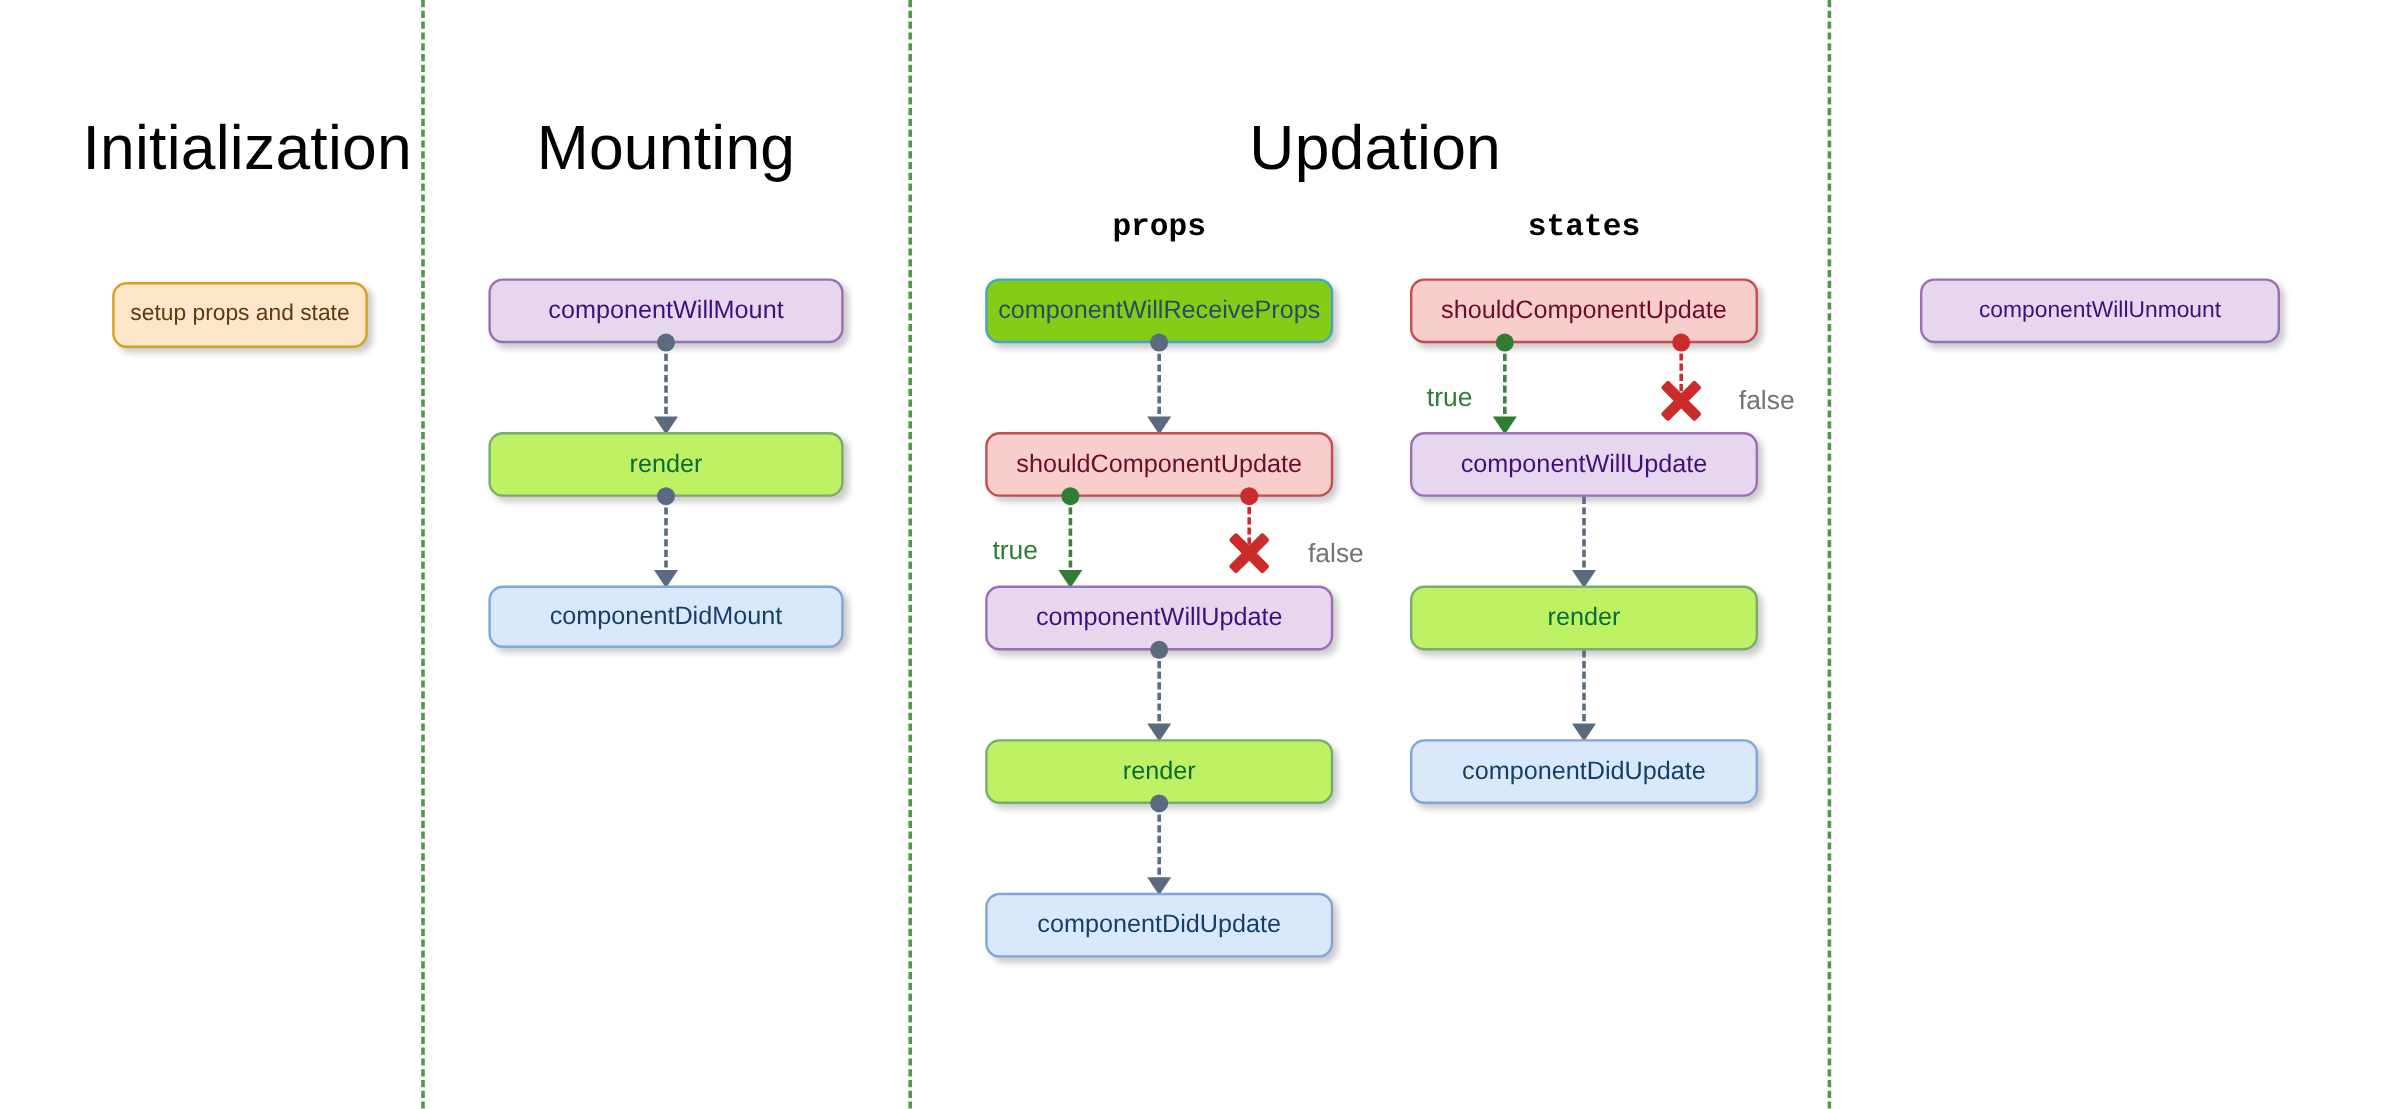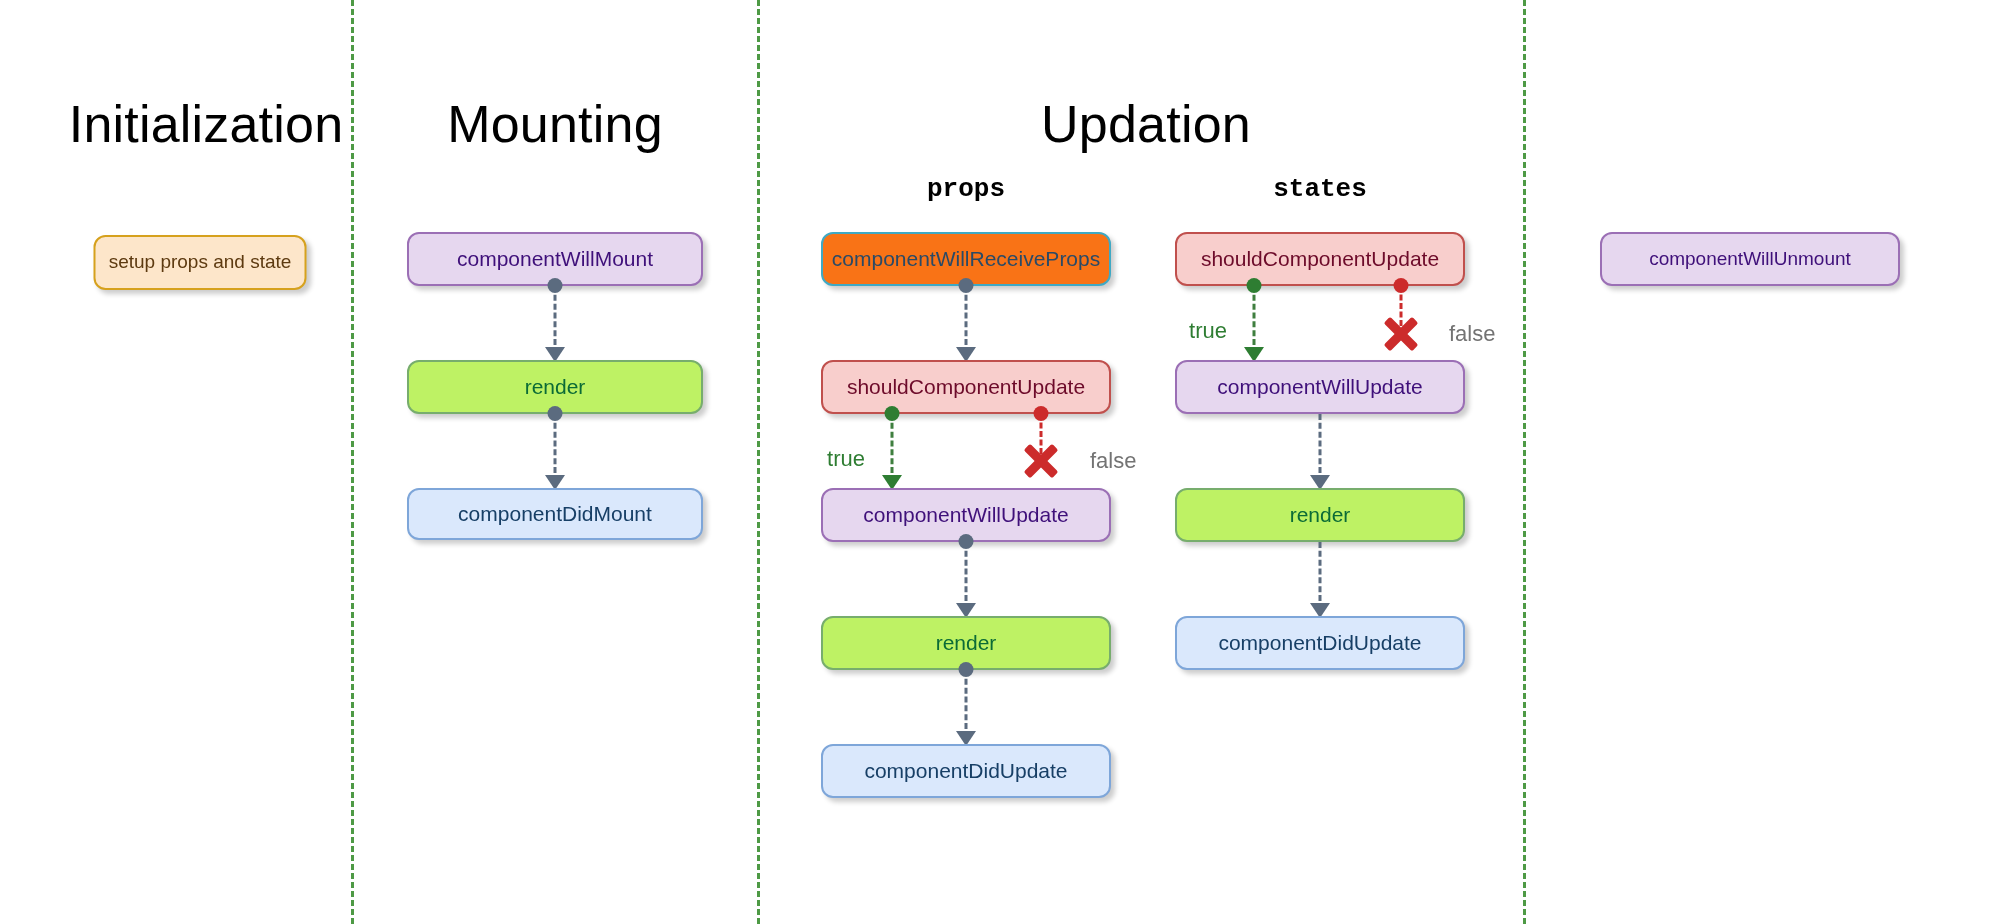--- a/index.html
+++ b/index.html
@@ -62,21 +62,21 @@
     box-shadow: 4px 4px 5px rgba(0,0,0,0.20);
     transform: translateX(-50%);
     padding: 0 10px;
     white-space: nowrap;
   }
   .node.purple  { background:#e6d7ef; border-color:#9b6fb5; color:#3f107a; }
   .node.green   { background:#bef264; border-color:#77ad6d; color:#0b6b36; }
   .node.blue    { background:#dae8fc; border-color:#7ea6d9; color:#173f66; }
   .node.orange  { background:#fde6ca; border-color:#d6a11d; color:#5d3a10; }
   .node.red     { background:#f8cecc; border-color:#c0504d; color:#6d0b2a; }
-  .node.cyan    { background:#f97316; border-color:#3fa9c4; color:#2a4a66; }
+  .node.cyan    { background:#84cc16; border-color:#3fa9c4; color:#2a4a66; }
 
   
   .conn {
     position: absolute;
     transform: translateX(-50%);
   }
   .conn .line {
     position: absolute;
     left: 50%;
     top: 0;

